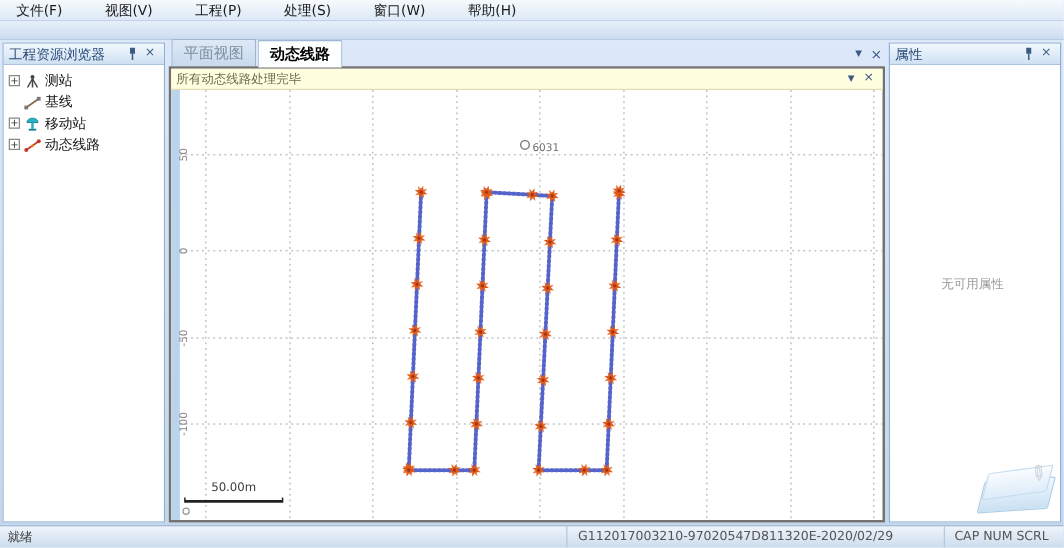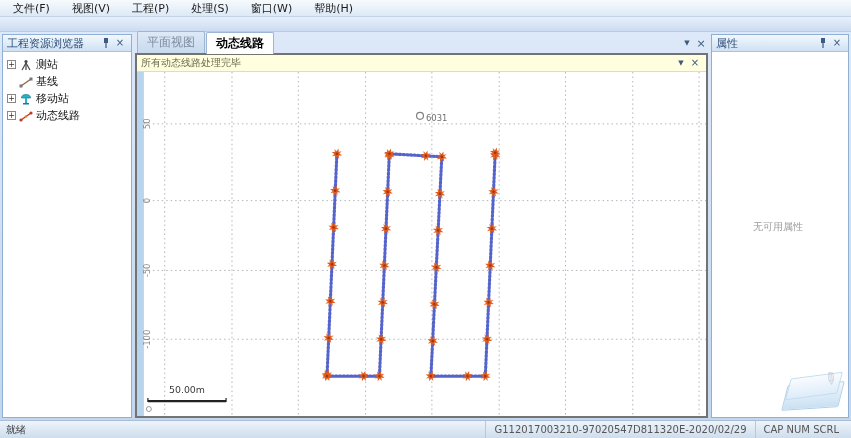--- a/index.html
+++ b/index.html
@@ -1,21 +1,21 @@
 <!DOCTYPE html>
 <html><head>
 <meta charset="utf-8">
 <style>
   * { margin:0; padding:0; box-sizing:border-box; }
   html,body { width:851px; height:438px; overflow:hidden; }
   body { font-family:"DejaVu Sans","Liberation Sans",sans-serif; font-size:11px;
          background:linear-gradient(#dfeafa,#c2d6ec); position:relative; }
 
   
-  .menubar { height:17px; display:flex; align-items:center; gap:8px; padding-left:6px;
+  .menubar { height:17px; display:flex; align-items:center; gap:20px; padding-left:6px;
              background:linear-gradient(#f7fafd,#dce9f6); border-bottom:1px solid #c3d3e8; }
   .menubar .mitem { padding:1px 7px; color:#1a1a1a; cursor:default; border-radius:2px; }
   .toolstrip { height:15px; background:linear-gradient(#e7f0fa,#ccdcf0); border-bottom:1px solid #b9cce4; }
 
   
   .main { position:absolute; top:34px; left:2px; width:847px; height:384px; display:flex; gap:3px; }
 
   .dockpanel { display:flex; flex-direction:column; border:1px solid #8fb0d4; background:#fff; }
   .dock-title { height:17px; flex:0 0 17px; display:flex; align-items:center; padding:0 4px;
                 background:linear-gradient(#f2f8fd,#cfe1f3); border-bottom:1px solid #aac2dd;
@@ -61,21 +61,21 @@
              border:1px solid #9cc4e2; transform:skewX(-18deg) rotate(-4deg); border-radius:2px; }
   .wm-top  { position:absolute; left:6px; top:8px; width:50px; height:22px; background:linear-gradient(#f8fbff,#d6e9f8);
              border:1px solid #b5d4ec; transform:skewX(-22deg) rotate(-8deg); border-radius:2px; }
   .wm-pen  { position:absolute; right:8px; top:2px; color:#b9c2cc; font-size:16px; transform:rotate(40deg); }
 
   
   .statusbar { position:absolute; left:0; right:0; bottom:0; height:18px;
                background:linear-gradient(#eef4fb,#cddded); border-top:1px solid #a8bdd6;
                display:flex; align-items:center; font-size:10px; color:#333; padding:0 4px; }
   .statusbar .sleft { padding-left:2px; }
-  .statusbar .sright { margin-left:auto; display:flex; height:100%; }
+  .statusbar .sright { margin-left:auto; display:flex; height:100%;gap:32px; }
   .statusbar .scell { padding:0 8px; border-left:1px solid #b6c8dc; height:100%; display:flex; align-items:center; color:#555; }
 </style>
 </head>
 <body>
 
 <div class="menubar" id="menubar">
     <div class="mitem">文件(F)</div>
     <div class="mitem">视图(V)</div>
     <div class="mitem">工程(P)</div>
     <div class="mitem">处理(S)</div>

